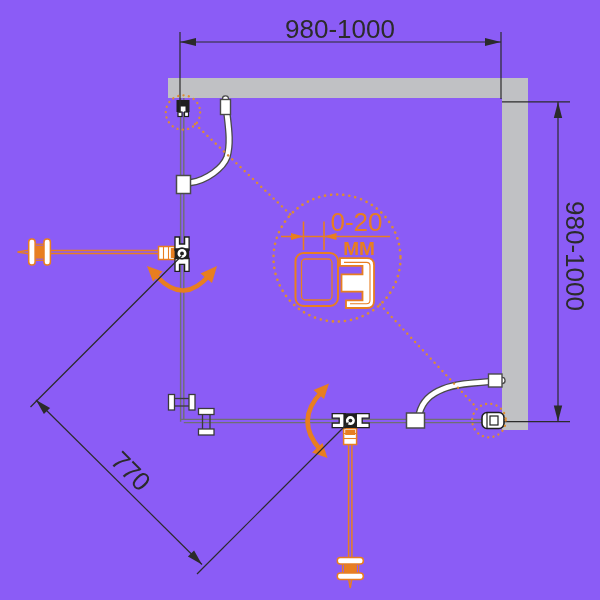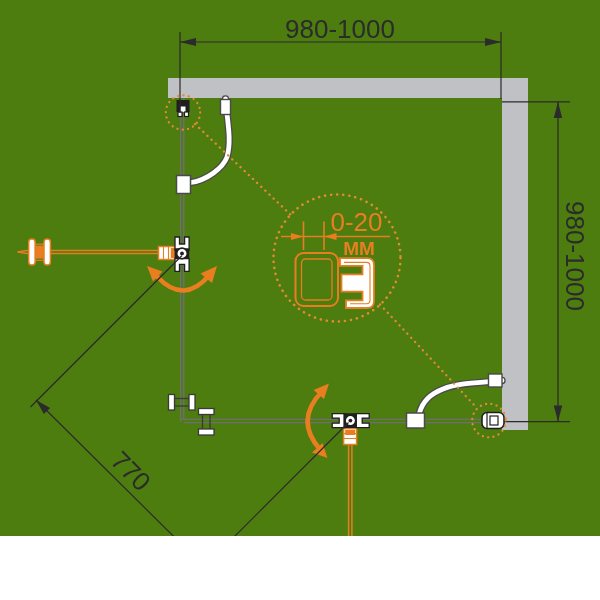--- a/index.html
+++ b/index.html
@@ -1,16 +1,16 @@
 <!DOCTYPE html>
 <html><head>
 <meta charset="utf-8">
 <style>
   html,body{margin:0;padding:0;background:#ffffff;}
-  .stage{position:relative;width:600px;height:536px;background:#4d7c0f;overflow:hidden;
+  .stage{position:relative;width:600px;height:600px;background:#8b5cf6;overflow:hidden;
          font-family:"Liberation Sans", sans-serif;}
   svg{position:absolute;left:0;top:0;}
   text{font-family:"Liberation Sans", sans-serif;}
   .dim-text{font-size:26px;}
   .detail-range{font-size:26px;}
   .detail-unit{font-size:19px;font-weight:bold;}
 </style>
 </head>
 <body>
 

